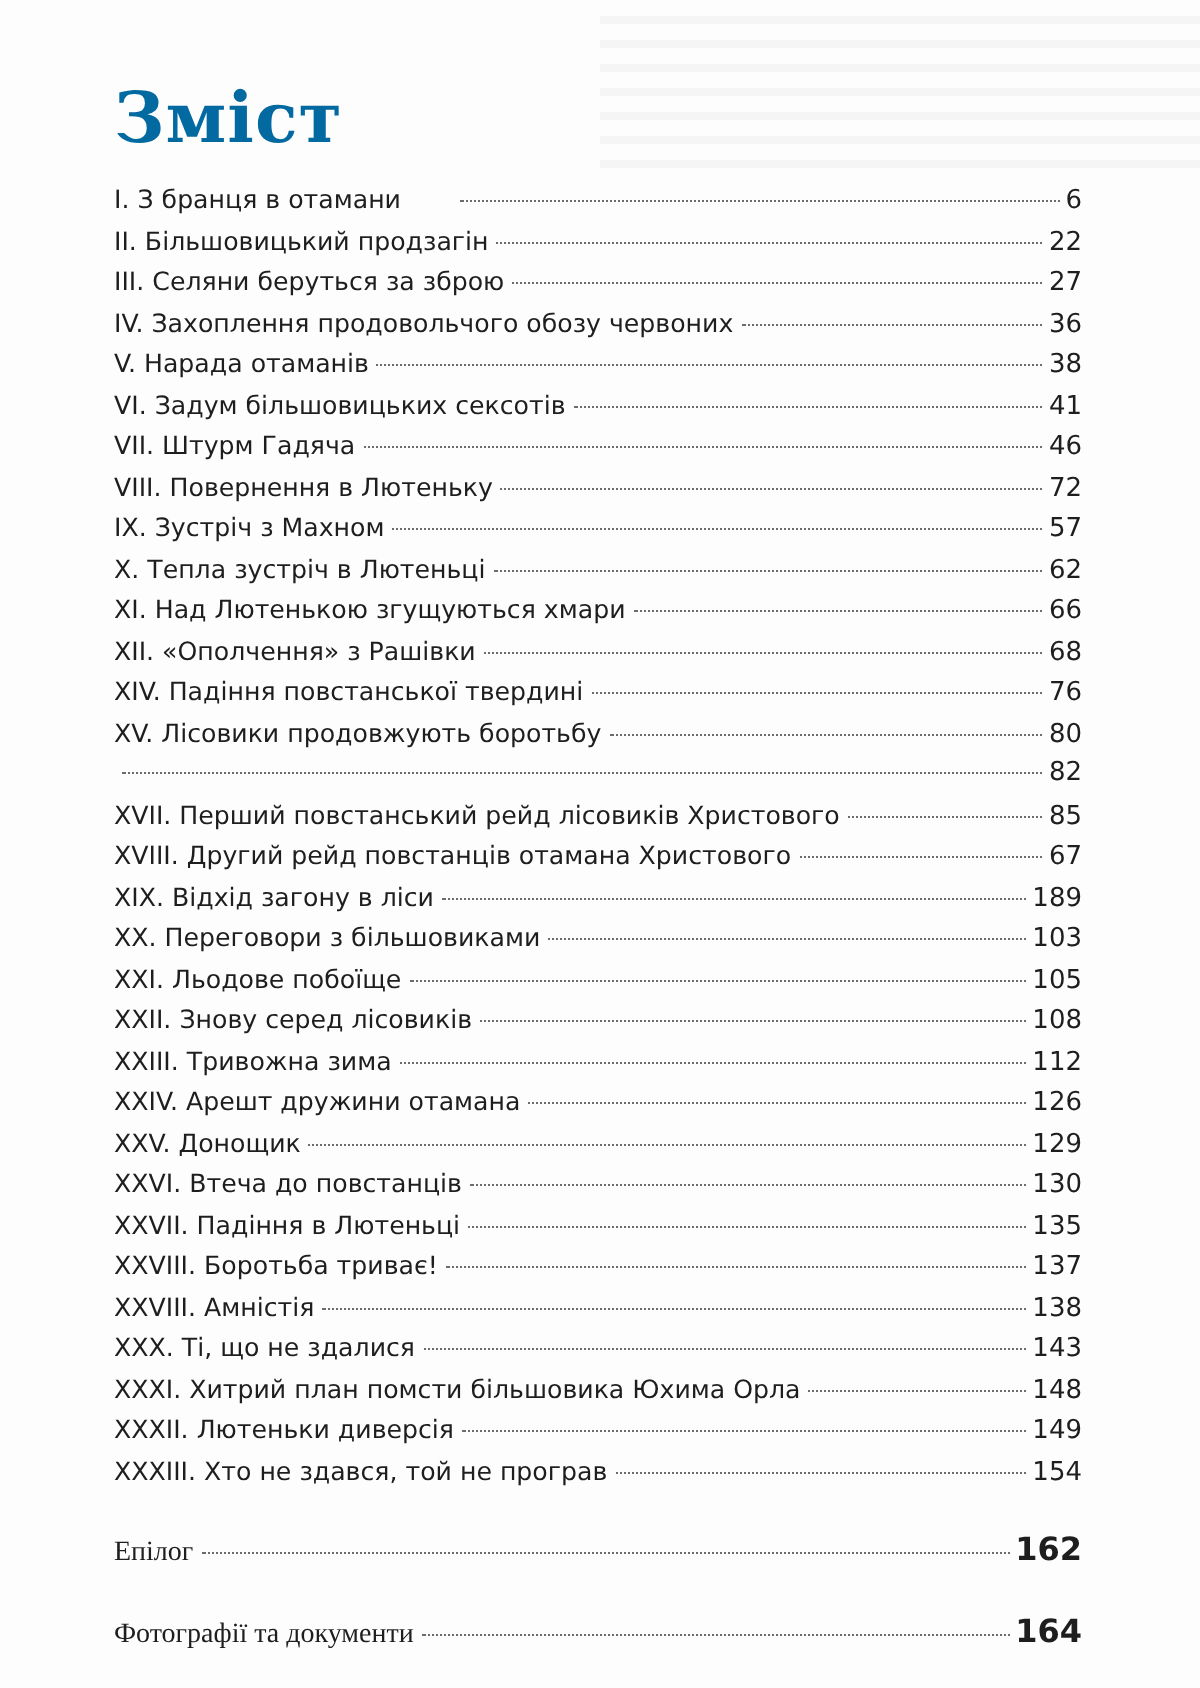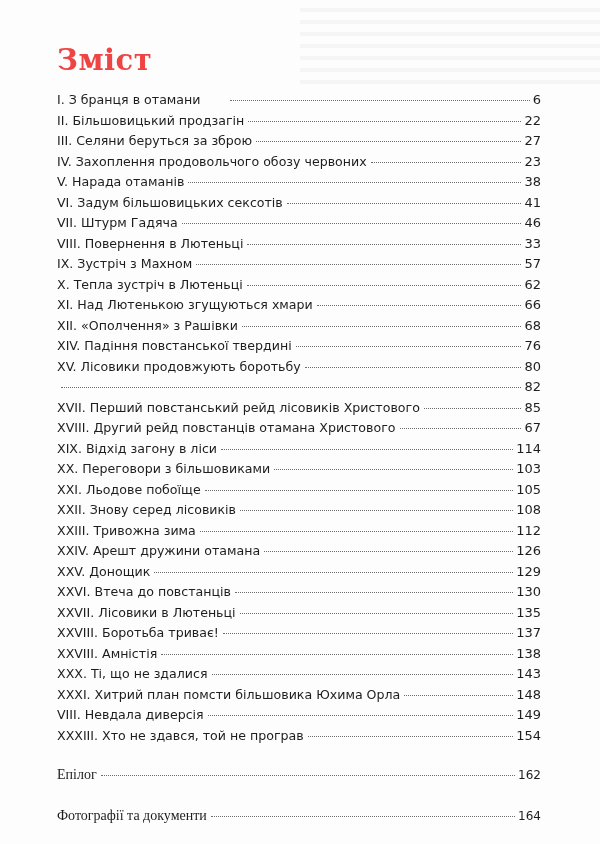--- a/index.html
+++ b/index.html
@@ -27,23 +27,23 @@
   }
   .page {
     position: absolute;
     left: 57px;
     top: 40px;
     width: 484px;
   }
   .title {
     font-family: "DejaVu Serif", serif;
     font-weight: bold;
-    font-size: 29px;
+    font-size: 35px;
     letter-spacing: 0.5px;
-    color: #ef4444;
+    color: #0369a1;
     margin: 0;
     height: 50px;
     line-height: 40px;
   }
   .toc {
     list-style: none;
     margin: 0;
     padding: 0;
   }
   .toc-row {
@@ -72,21 +72,22 @@
     font-family: "DejaVu Sans", sans-serif;
     font-size: 13px;
     text-align: right;
   }
   .toc-row.extra {
     font-family: "Liberation Serif", serif;
     font-size: 14px;
   }
   .toc-row.extra .page-num {
     font-family: "DejaVu Sans", sans-serif;
-    font-size: 12px;
+    font-size: 16px;
+    font-weight: bold;
   }
   .spacer-1 { height: 19px; }
   .spacer-2 { height: 20px; }
 </style>
 </head>
 <body>
 
 <div class="bleed"></div>
 
 <div class="page">
@@ -104,41 +105,41 @@
         <span class="page-num">22</span>
       </li>
       <li class="toc-row">
         <span class="label">III. Селяни беруться за зброю</span>
         <span class="dots"></span>
         <span class="page-num">27</span>
       </li>
       <li class="toc-row">
         <span class="label">IV. Захоплення продовольчого обозу червоних</span>
         <span class="dots"></span>
-        <span class="page-num">23</span>
+        <span class="page-num">36</span>
       </li>
       <li class="toc-row">
         <span class="label">V. Нарада отаманів</span>
         <span class="dots"></span>
         <span class="page-num">38</span>
       </li>
       <li class="toc-row">
         <span class="label">VI. Задум більшовицьких сексотів</span>
         <span class="dots"></span>
         <span class="page-num">41</span>
       </li>
       <li class="toc-row">
         <span class="label">VII. Штурм Гадяча</span>
         <span class="dots"></span>
         <span class="page-num">46</span>
       </li>
       <li class="toc-row">
-        <span class="label">VIII. Повернення в Лютеньці</span>
-        <span class="dots"></span>
-        <span class="page-num">33</span>
+        <span class="label">VIII. Повернення в Лютеньку</span>
+        <span class="dots"></span>
+        <span class="page-num">72</span>
       </li>
       <li class="toc-row">
         <span class="label">IX. Зустріч з Махном</span>
         <span class="dots"></span>
         <span class="page-num">57</span>
       </li>
       <li class="toc-row">
         <span class="label">X. Тепла зустріч в Лютеньці</span>
         <span class="dots"></span>
         <span class="page-num">62</span>
@@ -173,21 +174,21 @@
         <span class="page-num">85</span>
       </li>
       <li class="toc-row">
         <span class="label">XVIII. Другий рейд повстанців отамана Христового</span>
         <span class="dots"></span>
         <span class="page-num">67</span>
       </li>
       <li class="toc-row">
         <span class="label">XIX. Відхід загону в ліси</span>
         <span class="dots"></span>
-        <span class="page-num">114</span>
+        <span class="page-num">189</span>
       </li>
       <li class="toc-row">
         <span class="label">XX. Переговори з більшовиками</span>
         <span class="dots"></span>
         <span class="page-num">103</span>
       </li>
       <li class="toc-row">
         <span class="label">XXI. Льодове побоїще</span>
         <span class="dots"></span>
         <span class="page-num">105</span>
@@ -211,21 +212,21 @@
         <span class="label">XXV. Донощик</span>
         <span class="dots"></span>
         <span class="page-num">129</span>
       </li>
       <li class="toc-row">
         <span class="label">XXVI. Втеча до повстанців</span>
         <span class="dots"></span>
         <span class="page-num">130</span>
       </li>
       <li class="toc-row">
-        <span class="label">XXVII. Лісовики в Лютеньці</span>
+        <span class="label">XXVII. Падіння в Лютеньці</span>
         <span class="dots"></span>
         <span class="page-num">135</span>
       </li>
       <li class="toc-row">
         <span class="label">XXVIII. Боротьба триває!</span>
         <span class="dots"></span>
         <span class="page-num">137</span>
       </li>
       <li class="toc-row">
         <span class="label">XXVIII. Амністія</span>
@@ -236,21 +237,21 @@
         <span class="label">XXX. Ті, що не здалися</span>
         <span class="dots"></span>
         <span class="page-num">143</span>
       </li>
       <li class="toc-row">
         <span class="label">XXXI. Хитрий план помсти більшовика Юхима Орла</span>
         <span class="dots"></span>
         <span class="page-num">148</span>
       </li>
       <li class="toc-row">
-        <span class="label">VIII. Невдала диверсія</span>
+        <span class="label">XXXII. Лютеньки диверсія</span>
         <span class="dots"></span>
         <span class="page-num">149</span>
       </li>
       <li class="toc-row">
         <span class="label">XXXIII. Хто не здався, той не програв</span>
         <span class="dots"></span>
         <span class="page-num">154</span>
       </li>
     </ul>
 

